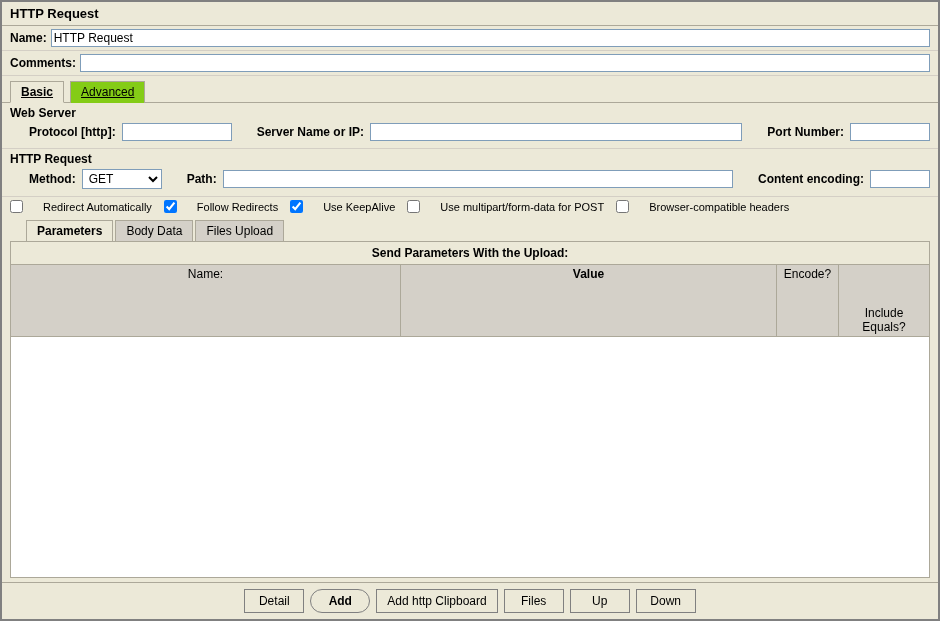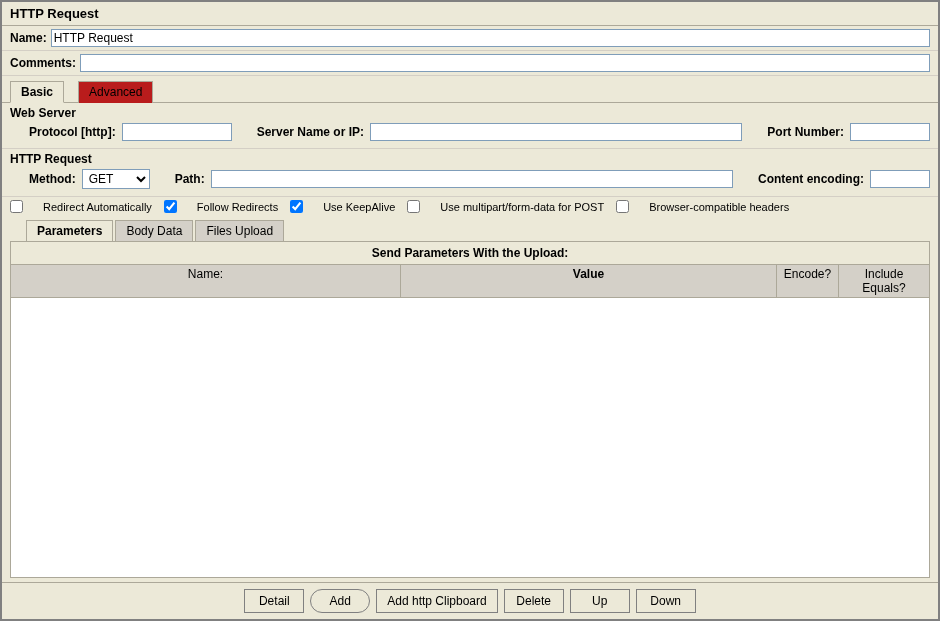--- a/index.html
+++ b/index.html
@@ -41,26 +41,27 @@
       border: 1px solid #7f9db9;
       background: #fff;
       font-size: 12px;
       padding: 1px 2px;
     }
     .tabs-container {
       background: #ece9d8;
       padding: 4px 8px 0 8px;
       border-bottom: 1px solid #aca899;
       display: flex;
-      gap: 14px;
+      gap: 6px;
+      text-decoration: underline;
     }
     .tab {
       padding: 3px 10px;
       border: 1px solid #aca899;
-      background: #b91c1c;
+      background: #84cc16;
       cursor: pointer;
       font-size: 12px;
       border-bottom: none;
       position: relative;
       top: 1px;
     }
     .tab.active {
       background: #ece9d8;
       border-bottom: 1px solid #ece9d8;
       font-weight: bold;
@@ -92,21 +93,21 @@
     }
     .protocol-input {
       width: 110px;
     }
     .method-select {
       height: 20px;
       font-size: 12px;
       border: 1px solid #7f9db9;
       background: #fff;
       padding: 1px 2px;
-      width: 68px;
+      width: 80px;
     }
     .path-input {
       flex: 1;
       height: 18px;
       border: 1px solid #7f9db9;
       background: #fff;
       font-size: 12px;
       padding: 1px 2px;
     }
     .encoding-input {
@@ -189,20 +190,21 @@
     .col-encode {
       width: 62px;
       padding: 2px 4px;
       border-right: 1px solid #aca899;
       text-align: center;
     }
     .col-include {
       width: 90px;
       padding: 2px 4px;
       text-align: center;
+      margin-top: 39px;
     }
     .params-body {
       flex: 1;
       background: #fff;
     }
     .bottom-bar {
       padding: 6px 0;
       border-top: 1px solid #aca899;
       display: flex;
       justify-content: center;
@@ -213,21 +215,21 @@
       height: 24px;
       min-width: 60px;
       padding: 2px 10px;
       border: 1px solid #808080;
       background: #ece9d8;
       font-size: 12px;
       cursor: pointer;
       font-family: Arial, sans-serif;
     }
     .btn-bold {
-      font-weight: normal;
+      font-weight: bold;
       border-radius: 12px;
     }
     .main-content {
       flex: 1;
       display: flex;
       flex-direction: column;
       overflow: hidden;
     }
     .web-server-section {
       padding: 3px 8px;
@@ -336,18 +338,18 @@
         <div class="col-encode">Encode?</div>
         <div class="col-include">Include Equals?</div>
       </div>
       <div class="params-body"></div>
     </div>
 
     <div class="bottom-bar">
       <button class="btn">Detail</button>
       <button class="btn btn-bold">Add</button>
       <button class="btn">Add http Clipboard</button>
-      <button class="btn">Delete</button>
+      <button class="btn">Files</button>
       <button class="btn">Up</button>
       <button class="btn">Down</button>
     </div>
   </div>
 </div>
 
 </body></html>

